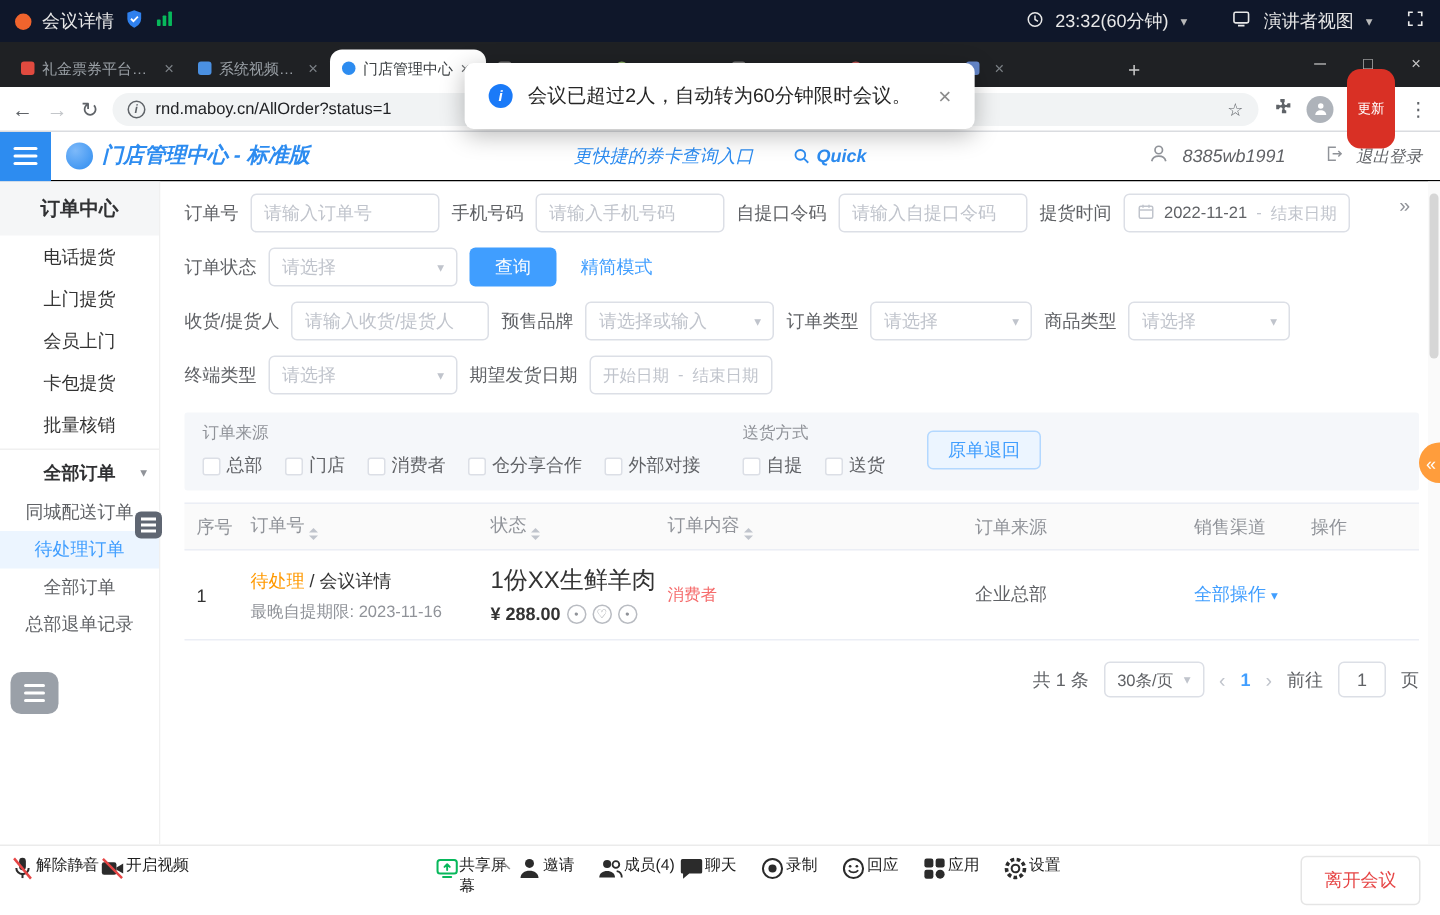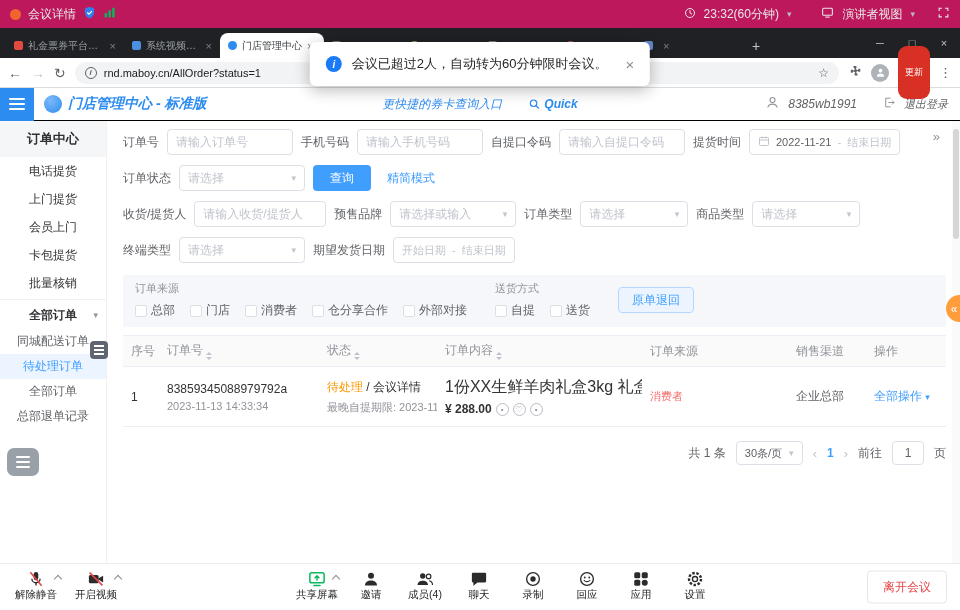--- a/index.html
+++ b/index.html
@@ -1,20 +1,20 @@
 <!DOCTYPE html>
 <html><head>
 <meta charset="utf-8">
 <style>
   * { margin:0; padding:0; box-sizing:border-box; }
   html,body { background:#555; }
   .screen{position:relative;width:960px;height:610px;background:#fff;font-family:"Liberation Sans","DejaVu Sans",sans-serif;font-size:12px;color:#333;overflow:hidden;margin:0 auto;}
 
   
-  .mtb{position:absolute;top:0;left:0;right:0;height:28px;background:#be185d;display:flex;align-items:center;padding:0 10px;color:#e8e8e8;gap:7px;z-index:20;}
+  .mtb{position:absolute;top:0;left:0;right:0;height:28px;background:#0f172a;display:flex;align-items:center;padding:0 10px;color:#e8e8e8;gap:7px;z-index:20;}
   .mtb-dot{width:11px;height:11px;border-radius:50%;background:#f0642d;}
   .mtb .car{color:#b9b9b9;font-size:9px;}
   .mtb-right{margin-left:auto;display:flex;align-items:center;gap:8px;}
   .mtb-sep{width:14px;}
 
   
   .btabs{position:absolute;top:28px;left:0;right:0;height:30px;background:#1f2124;display:flex;align-items:flex-end;padding:0 0 0 6px;z-index:10;}
   .tab{height:25px;display:flex;align-items:center;gap:5px;padding:0 8px;border-radius:8px 8px 0 0;color:#9aa0a6;font-size:10px;flex:0 1 auto;min-width:30px;}
   .tab.active{background:#ffffff;color:#3c4043;}
   .tab .fav{width:9px;height:9px;border-radius:2px;flex:none;}
@@ -119,21 +119,21 @@
   .pgoto{width:32px;height:24px;border:1px solid #dcdfe6;border-radius:4px;text-align:center;font-size:12px;color:#606266;font-family:inherit;}
 
   .ptoggle{position:absolute;right:-13px;top:207px;width:27px;height:27px;border-radius:50%;background:#ff9d3c;color:#fff;display:flex;align-items:center;justify-content:center;font-size:12px;z-index:6;padding-right:11px;}
   .pscroll{position:absolute;right:0;top:33px;bottom:0;width:8px;background:#fafafa;}
   .pscroll i{position:absolute;top:8px;left:1px;width:6px;height:110px;background:#d6d6d6;border-radius:3px;display:block;}
 
   
   .mtool{position:absolute;left:0;right:0;bottom:0;height:47px;background:#fff;border-top:1px solid #ebebeb;z-index:30;}
   .mt-left{position:absolute;left:6px;top:3px;display:flex;}
   .mt-center{position:absolute;left:290px;top:3px;display:flex;}
-  .mt-item{display:flex;flex-direction:column;align-items:center;justify-content:flex-start;width:60px;gap:0;font-size:10.5px;color:#1f1f1f;position:relative;padding-top:3px;}
+  .mt-item{display:flex;align-items:flex-start;justify-content:flex-start;width:60px;gap:0;font-size:10.5px;color:#1f1f1f;position:relative;padding-top:3px;}
   .mt-center .mt-item{width:54px;}
   .mt-caret{position:absolute;right:5px;top:9px;width:6px;height:6px;border-top:1.5px solid #8c8c8c;border-right:1.5px solid #8c8c8c;transform:rotate(-45deg);}
   .leave-btn{position:absolute;right:13px;top:50%;transform:translateY(-50%);background:#fff;border:1px solid #e5e5e5;color:#e64545;border-radius:4px;padding:7px 15px;font-size:12px;font-family:inherit;}
 </style>
 </head>
 <body>
 
 <div class="screen">
 
   <div class="mtb">
@@ -447,24 +447,20 @@
                 <i class="up"></i>
                 <i class="dn"></i>
               </span></div>
           <div class="cell">订单来源</div>
           <div class="cell">销售渠道</div>
           <div class="cell">操作</div>
         </div>
         <div class="tgrid trow">
           <div class="cell">1</div>
           <div class="cell">
-            <div class="ono">83859345088979792a</div>
-            <div class="sub">2023-11-13 14:33:34</div>
-          </div>
-          <div class="cell">
             <div>
               <span class="st-orange">待处理</span>
               <span>/ 会议详情</span>
             </div>
             <div class="sub">最晚自提期限: 2023-11-16</div>
           </div>
           <div class="cell">
             <div class="octx">1份XX生鲜羊肉礼盒3kg 礼盒</div>
             <div class="oprice">
               <b>¥ 288.00</b>

